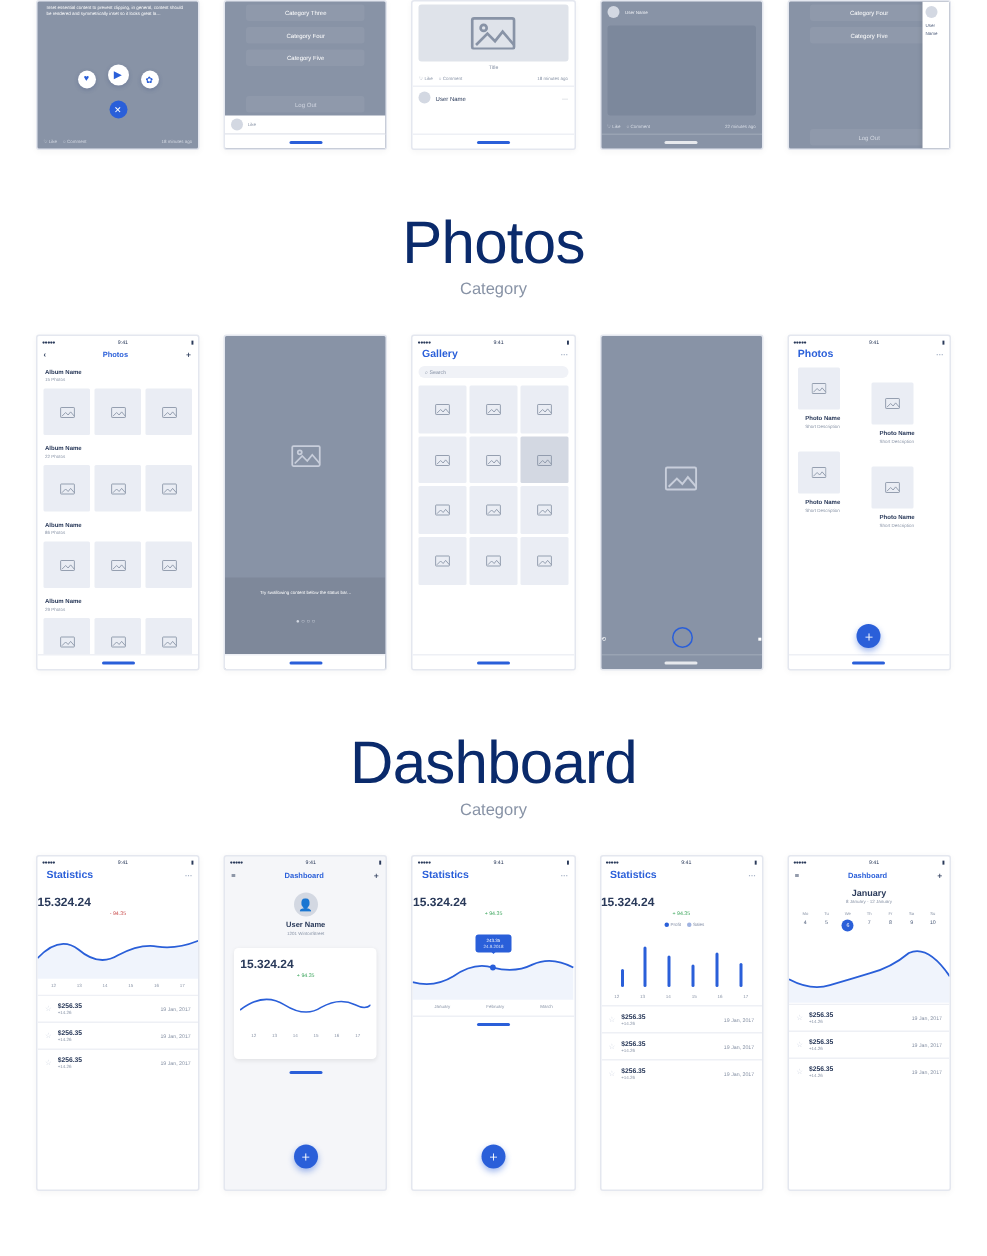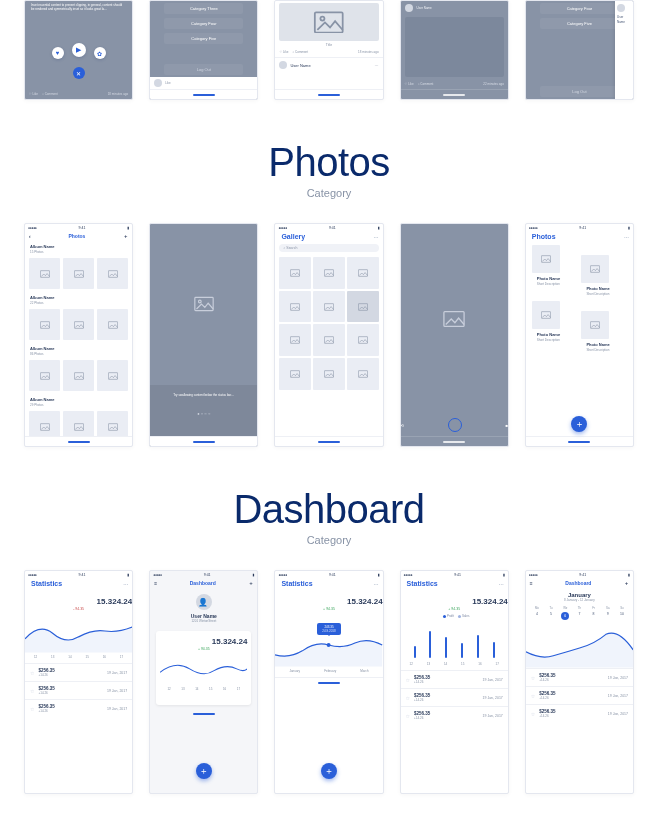--- a/index.html
+++ b/index.html
@@ -45,21 +45,21 @@
   .thumb svg, .img-mini svg { width:10px; height:8px; }
   .album-head { padding:3px 5px 1px; font-size:4px; font-weight:600; }
   .album-sub { padding:0 5px 1px; font-size:3px; color:#8893a6; }
   .search-bar { margin:2px 4px 3px; background:#f0f2f7; border-radius:6px; padding:2px 4px; font-size:3.5px; color:#8893a6; }
   .search-bar::before { content:"⌕ "; }
   .lens-circle { width:14px; height:14px; border:1.5px solid #2a5fd9; border-radius:50%; margin:2px auto; }
   .cam-controls { display:flex; justify-content:center; align-items:center; gap:12px; padding:2px 0; color:#fff; font-size:5px; }
   .fab { position:absolute; bottom:14px; left:0; right:0; margin:0 auto; width:16px; height:16px; border-radius:50%; background:#2a5fd9; color:#fff; display:flex; align-items:center; justify-content:center; font-size:9px; box-shadow:0 2px 4px rgba(42,95,217,0.45); }
 
   
-  .big-num { text-align:right; font-size:8px; font-weight:600; padding-top:8px; }
+  .big-num { text-align:left; font-size:8px; font-weight:600; padding-top:8px; }
   .delta { text-align:center; font-size:3.5px; padding-top:1px; }
   .delta.up { color:#3ba55c; }
   .delta.down { color:#c94d4d; }
   .legend { text-align:center; font-size:3px; color:#7e8aa3; padding:3px 0 2px;}
   .legend .dot { display:inline-block; width:3px; height:3px; border-radius:50%; margin:0 1px 0 4px; vertical-align:middle; }
   .list-row { display:flex; align-items:center; padding:4px 5px; border-top:1px solid #eef0f5; }
   .list-row .star { color:#cfd5e2; font-size:5px; margin-right:4px; }
   .list-row .amt { font-size:4.5px; font-weight:600; flex:1; }
   .list-row .sub { font-size:3px; color:#8893a6; }
   .list-row .date { font-size:3.5px; color:#8893a6; }

